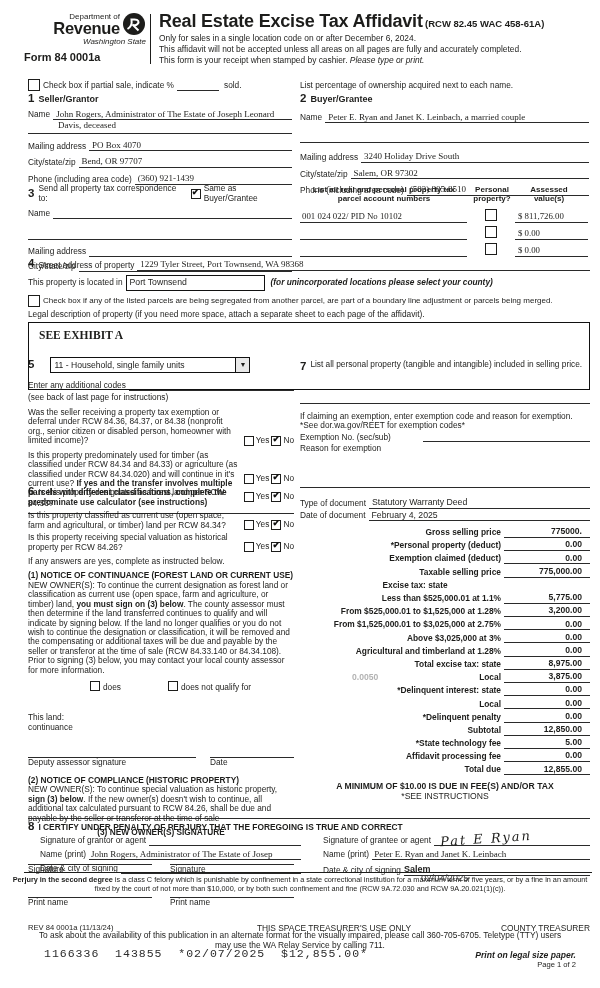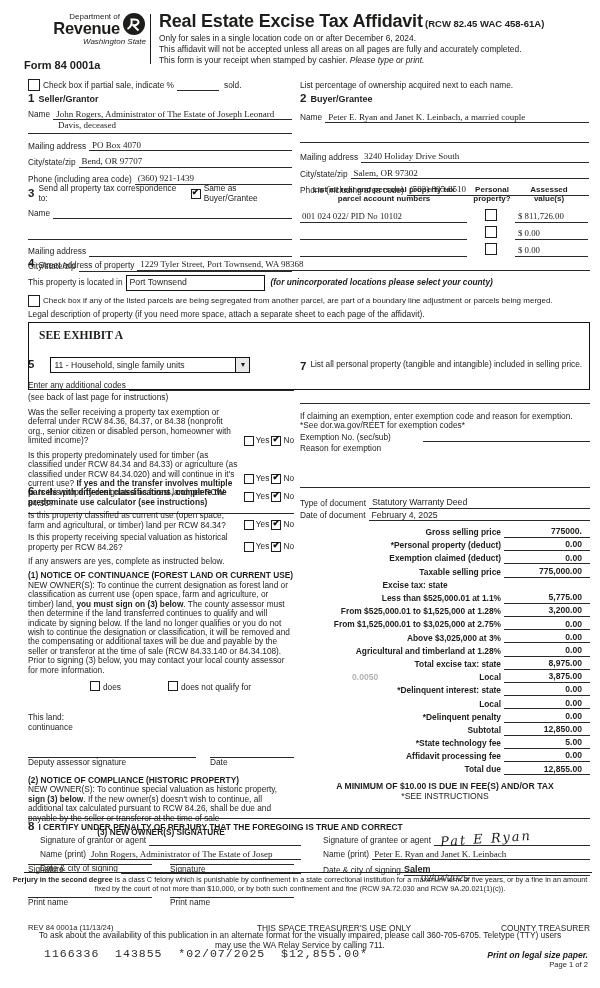--- a/index.html
+++ b/index.html
@@ -50,21 +50,21 @@
         <div class="b" style="font-size:16.5px;letter-spacing:-0.3px;margin-top:-2px;">Revenue</div>
       </div>
       <span style="margin-left:2px;">
         <svg width="24" height="24" viewBox="0 0 24 24">
             <circle cx="12" cy="12" r="11" fill="#1d1d1b"></circle>
             <path d="M5.5 17 C9 15 10.2 12 9.5 7.5 L12.5 7.5 C16.5 7.5 17.5 10 15.5 12 C14 13.5 11.8 13.4 10.5 12.6 L16.5 18.5" stroke="#fff" stroke-width="2" fill="none"></path>
           </svg>
       </span>
     </div>
     <div class="i" style="font-size:8px;text-align:right;margin-top:-2px;">Washington State</div>
-    <div class="b" style="font-size:11px;margin-top:13px;">Form 84 0001a</div>
+    <div class="b" style="font-size:11px;margin-top:5px;">Form 84 0001a</div>
   </div>
   <div class="abs" style="left:150px;top:14px;height:50px;border-left:1.4px solid #1d1d1b;"></div>
   <div class="abs" style="left:159px;top:11px;width:432px;">
     <div>
       <span class="b" style="font-size:18px;letter-spacing:-0.2px;">Real Estate Excise Tax Affidavit</span>
       <span class="b" style="font-size:9.5px;">(RCW 82.45 WAC 458-61A)</span>
     </div>
     <div class="hdr-note" style="margin-top:1px;">
       <div>Only for sales in a single location code on or after December 6, 2024.</div>
       <div>This affidavit will not be accepted unless all areas on all pages are fully and accurately completed.</div>
@@ -443,18 +443,18 @@
   <div class="abs" style="left:4px;top:876px;width:592px;text-align:center;font-size:7.3px;line-height:1.2;">
     <span class="b">Perjury in the second degree</span><span> is a class C felony which is punishable by confinement in a state correctional institution for a maximum term of five years, or by a fine in an amount fixed by the court of not more than $10,000, or by both such confinement and fine (RCW 9A.72.030 and RCW 9A.20.021(1)(c)).</span>
   </div>
   <div class="abs" style="left:30px;top:930px;width:540px;text-align:center;font-size:8.4px;line-height:1.2;">To ask about the availability of this publication in an alternate format for the visually impaired, please call 360-705-6705. Teletype (TTY) users may use the WA Relay Service by calling 711.</div>
   <div class="abs" style="left:28px;top:924px;width:562px;display:flex;">
     <span style="width:180px;font-size:7.6px;">REV 84 0001a (11/13/24)</span>
     <span style="flex:1;text-align:center;font-size:8.4px;">THIS SPACE TREASURER'S USE ONLY</span>
     <span style="width:130px;text-align:right;font-size:8.4px;">COUNTY TREASURER</span>
   </div>
   <div class="abs" style="left:44px;top:947px;font-family:'Liberation Mono',monospace;font-size:11.5px;letter-spacing:1px;white-space:pre;color:#2a2a2a;">1166336  143855  *02/07/2025  $12,855.00*</div>
-  <div class="abs" style="right:12px;top:950px;text-align:right;">
+  <div class="abs" style="right:24px;top:950px;text-align:right;">
     <div class="b i" style="font-size:8.6px;">Print on legal size paper.</div>
     <div style="font-size:7.6px;margin-top:1px;">Page 1 of 2</div>
   </div>
 
 </div>
 
 </body></html>

